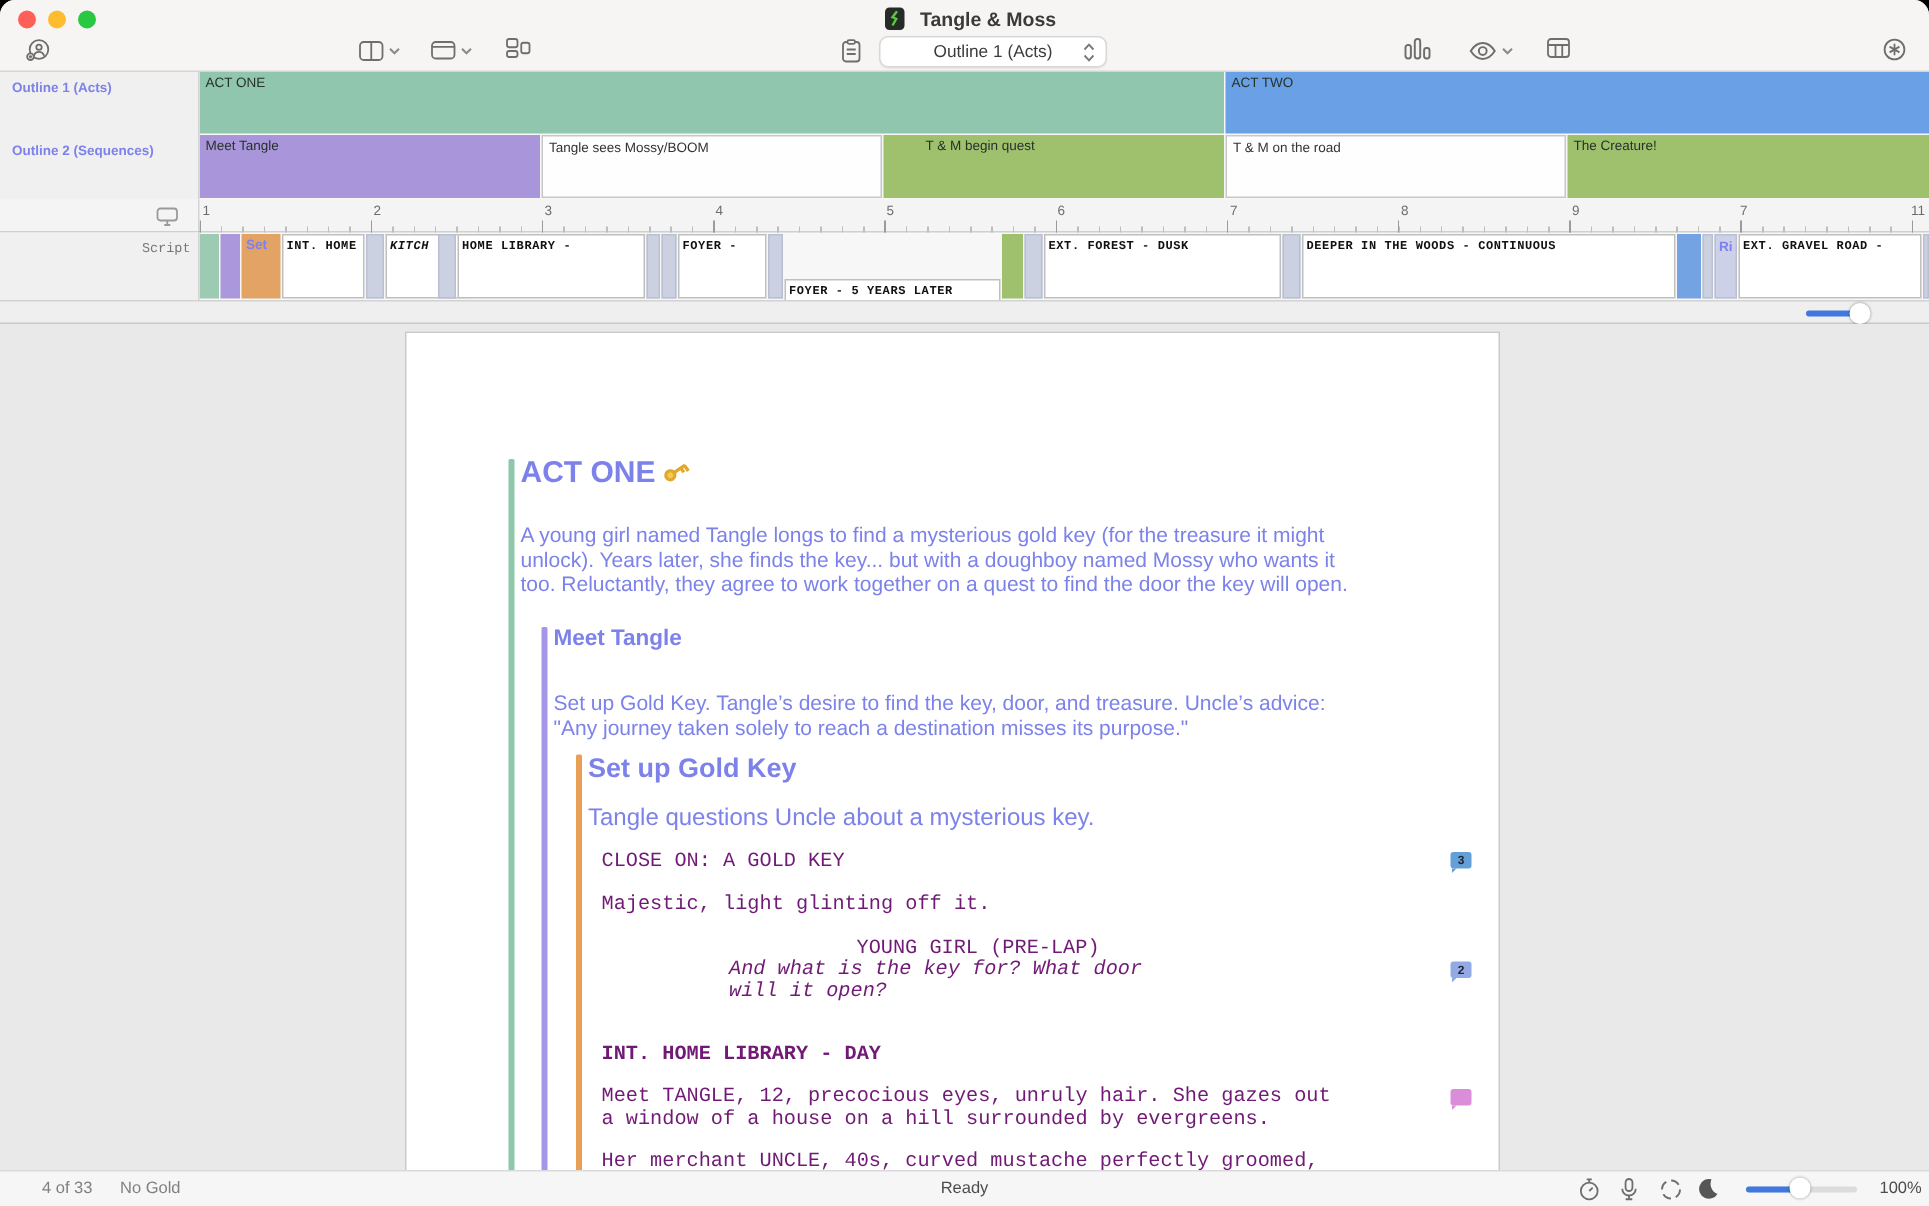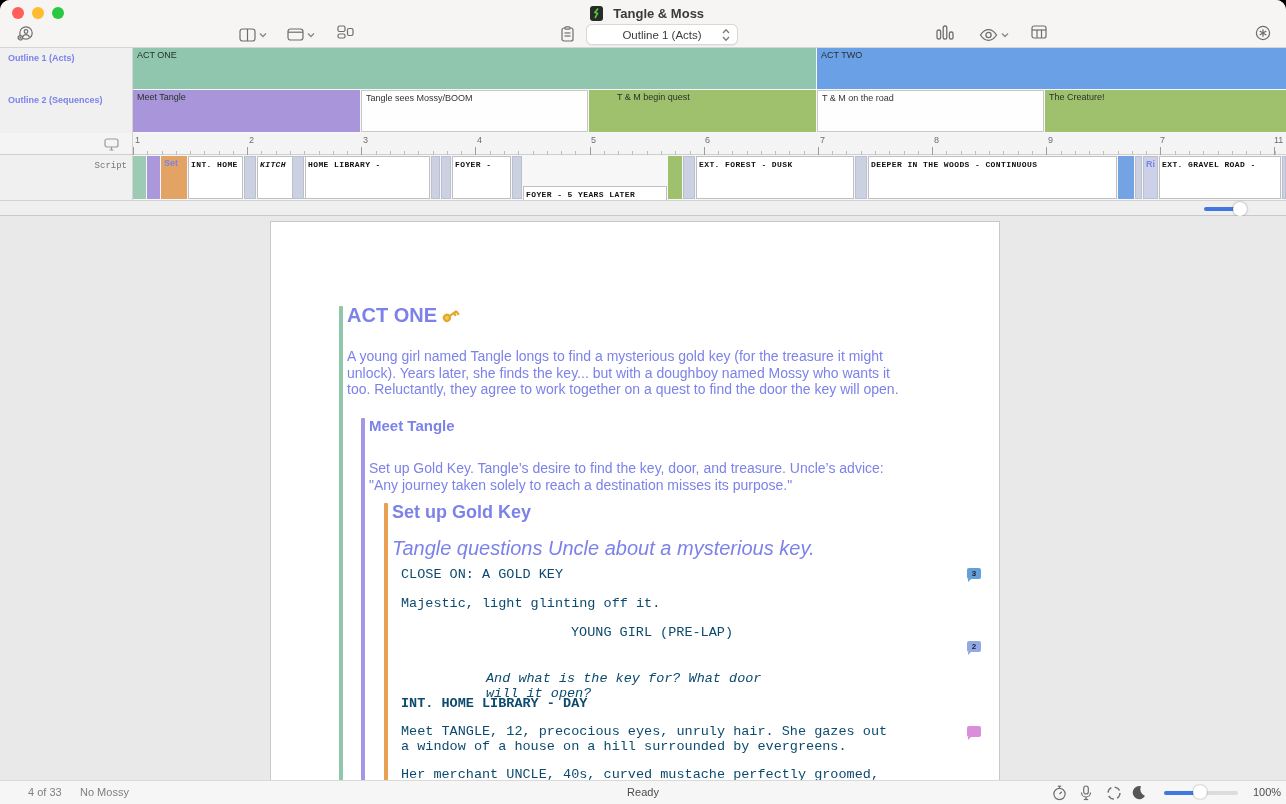--- a/index.html
+++ b/index.html
@@ -73,27 +73,27 @@
   #bar-act{left:68px;top:84px;background:#8ec7a9;}
   #bar-seq{left:90px;top:196px;background:#a596e8;}
   #bar-scene{left:113px;top:281px;background:#e8a055;}
   .peri{color:#7c82e9;}
   #act-heading{position:absolute;left:76px;top:82px;font-size:20px;font-weight:bold;}
   #act-heading svg{vertical-align:-2px;margin-left:4px;}
   #act-syn{position:absolute;left:76px;top:126px;width:560px;font-size:14px;line-height:16.6px;}
   #seq-heading{position:absolute;left:98px;top:195px;font-size:15px;font-weight:bold;}
   #seq-syn{position:absolute;left:98px;top:238px;width:538px;font-size:14px;line-height:16.6px;}
   #scene-heading{position:absolute;left:121px;top:280px;font-size:18px;font-weight:bold;}
-  #scene-syn{position:absolute;left:121px;top:315px;width:540px;font-size:20px;font-style:italic;}
+  #scene-syn{position:absolute;left:121px;top:315px;width:540px;font-size:16px;}
   .scripttxt{position:absolute;font-family:"Liberation Mono","DejaVu Sans Mono",monospace;
-             font-size:13.5px;line-height:14.5px;color:#0c4a6e;white-space:pre-line;}
+             font-size:13.5px;line-height:14.5px;color:#701a75;white-space:pre-line;}
   #el-shot{left:130px;top:346px;}
   #el-action1{left:130px;top:375px;}
   #el-character{left:300px;top:404px;}
-  #el-dialogue{left:215px;top:418px;font-style:italic;width:300px;margin-top:32px;}
+  #el-dialogue{left:215px;top:418px;font-style:italic;width:300px;}
   #el-slug{left:130px;top:475px;font-weight:bold;}
   #el-action2{left:130px;top:503px;width:520px;}
   #el-action3{left:130px;top:546px;width:520px;}
   .badge{position:absolute;left:696px;width:14px;height:11px;border-radius:2px;
          font-size:8px;font-weight:bold;color:#223;text-align:center;line-height:11px;}
   .badge:after{content:"";position:absolute;left:1px;bottom:-3px;border-style:solid;
          border-width:3px 3px 0 0;border-color:inherit;}
   #badge-3{top:346px;background:#64a0d8;border-color:#64a0d8 transparent transparent transparent;}
   #badge-2{top:419px;background:#93a9e4;border-color:#93a9e4 transparent transparent transparent;}
   #marker-comment{top:504px;background:#da8dd8;border-color:#da8dd8 transparent transparent transparent;color:transparent;}
@@ -334,21 +334,21 @@
       <div class="scripttxt" id="el-action3">Her merchant UNCLE, 40s, curved mustache perfectly groomed,</div>
 
       <div class="badge" id="badge-3">3</div>
       <div class="badge" id="badge-2">2</div>
       <div class="badge" id="marker-comment"></div>
     </div>
   </div>
 
   <div id="statusbar">
     <span id="sb-page">4 of 33</span>
-    <span id="sb-scene">No Mossy</span>
+    <span id="sb-scene">No Gold</span>
     <span id="sb-status">Ready</span>
 
     <span class="sb-ic" style="left:1052px;">
       <svg width="15" height="16" viewBox="0 0 15 16" fill="none" stroke="#6e6e6e" stroke-width="1.2">
         <circle cx="7.5" cy="9" r="5.6"></circle>
           <line x1="5.8" y1="1.2" x2="9.2" y2="1.2"></line>
           <line x1="7.5" y1="1.4" x2="7.5" y2="3.2"></line>
           <line x1="7.5" y1="9" x2="9.8" y2="6.8"></line>
       </svg>
     </span>

